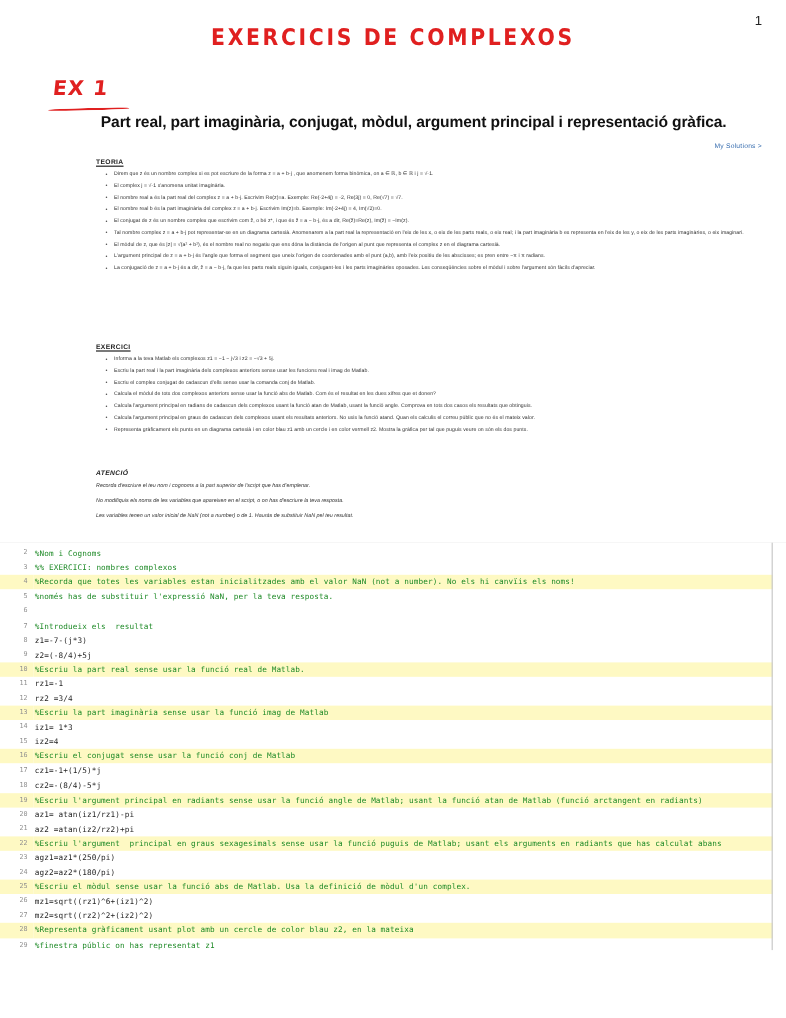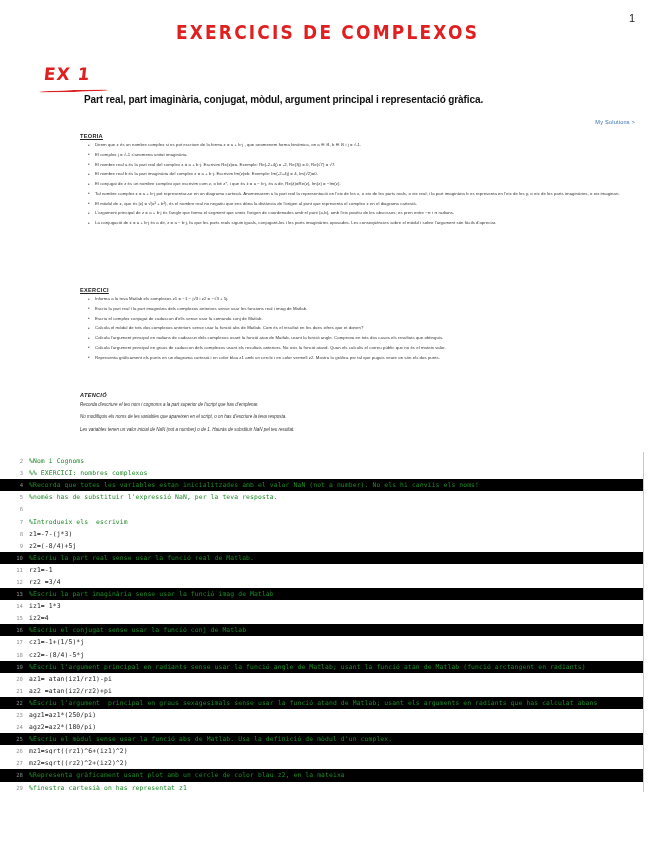--- a/index.html
+++ b/index.html
@@ -45,21 +45,21 @@
     transform:skewX(-6deg);
   }
   .ex-underline{
     position:absolute;left:40px;top:90px;width:68px;height:0;
     border-bottom:2.4px solid #e02020;
     border-radius:50%;
     transform:rotate(-1.5deg);
   }
   .subtitle{
     position:absolute;left:84px;top:94px;width:560px;
-    font-size:10px;font-weight:700;color:#111;
+    font-size:13px;font-weight:700;color:#111;
     letter-spacing:-0.1px;
   }
   .solutions-link{
     position:absolute;right:20px;top:119px;
     font-size:5.6px;color:#3a6fb0;
     letter-spacing:.2px;
   }
   .sec-head{
     position:absolute;
     font-size:5.6px;font-weight:700;color:#222;
@@ -108,21 +108,21 @@
   }
   .editor-scroll-divider{
     position:absolute;right:11px;top:0;width:1px;height:340px;
     background:#c9c9c9;
   }
   .code-table{
     position:absolute;left:0;top:3px;width:644px;
     border-collapse:collapse;
   }
   .code-row{height:12.1px;}
-  .code-row.alt{background:#000000;margin-top:32px;}
+  .code-row.alt{background:#fef9c3;margin-top:32px;}
   .ln{
     width:22px;
     text-align:right;
     padding-right:5px;
     font-family:"DejaVu Sans Mono", monospace;
     font-size:5.6px;
     color:#8f8f8f;
     vertical-align:middle;
     user-select:none;
   }
@@ -208,21 +208,21 @@
           <tr class="code-row">
             <td class="ln">5</td>
             <td class="code"><span class="cmt">%només has de substituir l'expressió NaN, per la teva resposta.</span></td>
           </tr>
           <tr class="code-row">
             <td class="ln">6</td>
             <td class="code"><span></span></td>
           </tr>
           <tr class="code-row">
             <td class="ln">7</td>
-            <td class="code"><span class="cmt">%Introdueix els  escrivim</span></td>
+            <td class="code"><span class="cmt">%Introdueix els  resultat</span></td>
           </tr>
           <tr class="code-row">
             <td class="ln">8</td>
             <td class="code"><span>z1=-7-(j*3)</span></td>
           </tr>
           <tr class="code-row">
             <td class="ln">9</td>
             <td class="code"><span>z2=(-8/4)+5j</span></td>
           </tr>
           <tr class="code-row alt">
@@ -268,21 +268,21 @@
           <tr class="code-row">
             <td class="ln">20</td>
             <td class="code"><span>az1= atan(iz1/rz1)-pi</span></td>
           </tr>
           <tr class="code-row">
             <td class="ln">21</td>
             <td class="code"><span>az2 =atan(iz2/rz2)+pi</span></td>
           </tr>
           <tr class="code-row alt">
             <td class="ln">22</td>
-            <td class="code"><span class="cmt">%Escriu l'argument  principal en graus sexagesimals sense usar la funció atand de Matlab; usant els arguments en radiants que has calculat abans</span></td>
+            <td class="code"><span class="cmt">%Escriu l'argument  principal en graus sexagesimals sense usar la funció puguis de Matlab; usant els arguments en radiants que has calculat abans</span></td>
           </tr>
           <tr class="code-row">
             <td class="ln">23</td>
             <td class="code"><span>agz1=az1*(250/pi)</span></td>
           </tr>
           <tr class="code-row">
             <td class="ln">24</td>
             <td class="code"><span>agz2=az2*(180/pi)</span></td>
           </tr>
           <tr class="code-row alt">
@@ -296,21 +296,21 @@
           <tr class="code-row">
             <td class="ln">27</td>
             <td class="code"><span>mz2=sqrt((rz2)^2+(iz2)^2)</span></td>
           </tr>
           <tr class="code-row alt">
             <td class="ln">28</td>
             <td class="code"><span class="cmt">%Representa gràficament usant plot amb un cercle de color blau z2, en la mateixa</span></td>
           </tr>
           <tr class="code-row">
             <td class="ln">29</td>
-            <td class="code"><span class="cmt">%finestra cartesià on has representat z1</span></td>
+            <td class="code"><span class="cmt">%finestra públic on has representat z1</span></td>
           </tr>
         </tbody>
     </table>
     <div class="editor-scroll-divider"></div>
   </div>
 
   <div class="bottom-fill"></div>
 </div>
 
 </body></html>

